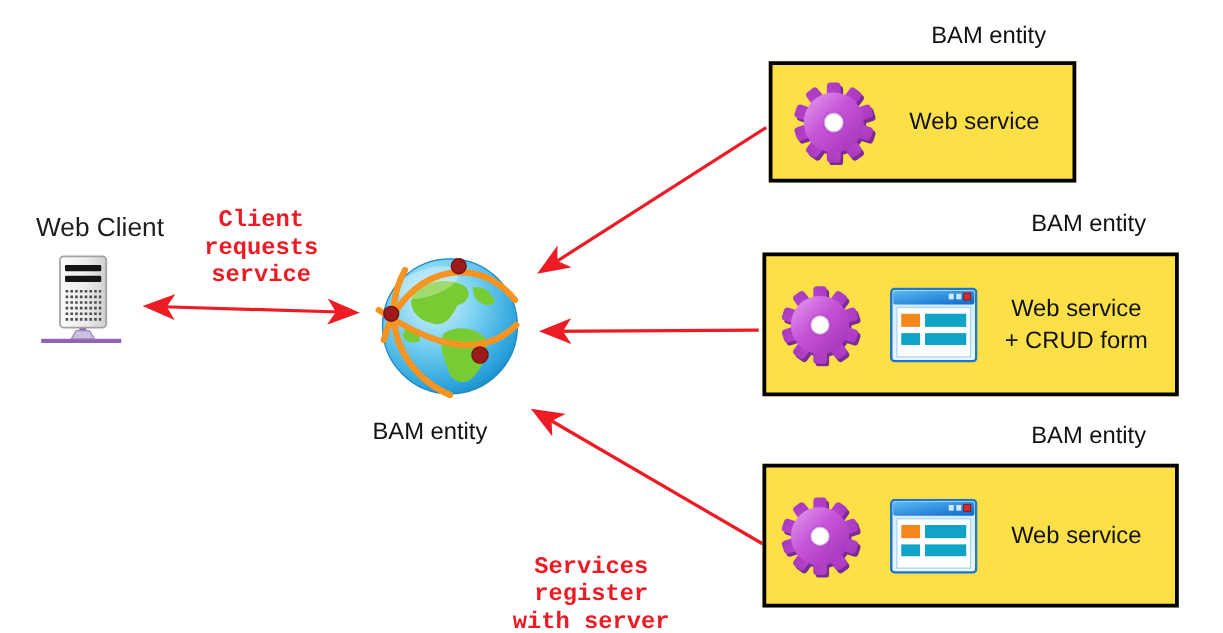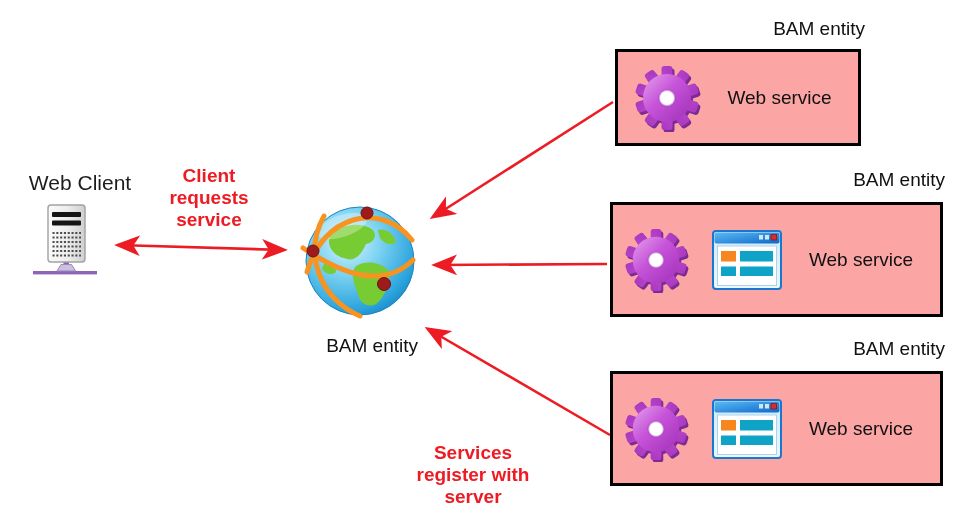--- a/index.html
+++ b/index.html
@@ -2,26 +2,26 @@
 <html><head>
 <meta charset="utf-8">
 <style>
   html,body{margin:0;padding:0;background:#fff;}
   .stage{
     position:relative;width:978px;height:506px;background:#ffffff;
     font-family:"Liberation Sans",sans-serif;overflow:hidden;color:#1c1c1c;
   }
   .abs{position:absolute;}
   .lbl-black{color:#1d1d1d;text-align:center;}
-  .lbl-red{color:#ed1c24;font-weight:700;text-align:center;line-height:22px;font-size:19px;}
+  .lbl-red{color:#ed1c24;font-weight:700;text-align:center;line-height:22px;font-size:19px;font-family:Liberation Mono, monospace;}
   .title-lg{font-size:24px;}
   .title-md{font-size:21px;}
-  .bam{font-size:19px;text-align:right;color:#111;}
+  .bam{font-size:19px;text-align:left;color:#111;}
   .entity-box{
-    position:absolute;border:3px solid #000;background:#fca5a5;
+    position:absolute;border:3px solid #000;background:#fde047;
     display:flex;align-items:center;box-sizing:border-box;
   }
   .entity-text{flex:1;text-align:center;font-size:19px;line-height:25px;color:#111;}
   svg{display:block;}
   .arrow-layer{position:absolute;left:0;top:0;pointer-events:none;}
 </style>
 </head>
 <body>
 
 <div class="stage">
@@ -209,20 +209,21 @@
         <rect x="59" y="4.5" width="5.5" height="5.5" fill="#d92b2b" stroke="#8f1515" stroke-width="0.8"></rect>
         <rect x="5.5" y="16" width="59" height="39.5" fill="#ffffff" stroke="#a8d4f2" stroke-width="1"></rect>
         <rect x="9" y="21" width="15" height="10.5" fill="#f6871f"></rect>
         <rect x="28" y="21" width="33" height="10.5" fill="#0fa3c7"></rect>
         <rect x="9" y="36.5" width="15" height="9.5" fill="#0fa3c7"></rect>
         <rect x="28" y="36.5" width="33" height="9.5" fill="#0fa3c7"></rect>
       </svg>
     </span>
     <div class="entity-text">
       <div>Web service</div>
+      <div>+ CRUD form</div>
     </div>
   </div>
 
   <div class="abs bam" style="left:825px;top:338px;width:120px;">BAM entity</div>
 
   <div class="entity-box" style="left:610px;top:371px;width:333px;height:115px;">
     <span style="margin-left:10px;">
       <svg width="66" height="66" viewBox="0 0 68 68">
         <g transform="translate(2,2.5)" fill="#7e2a95">
           <g transform="rotate(18 34 34)">

